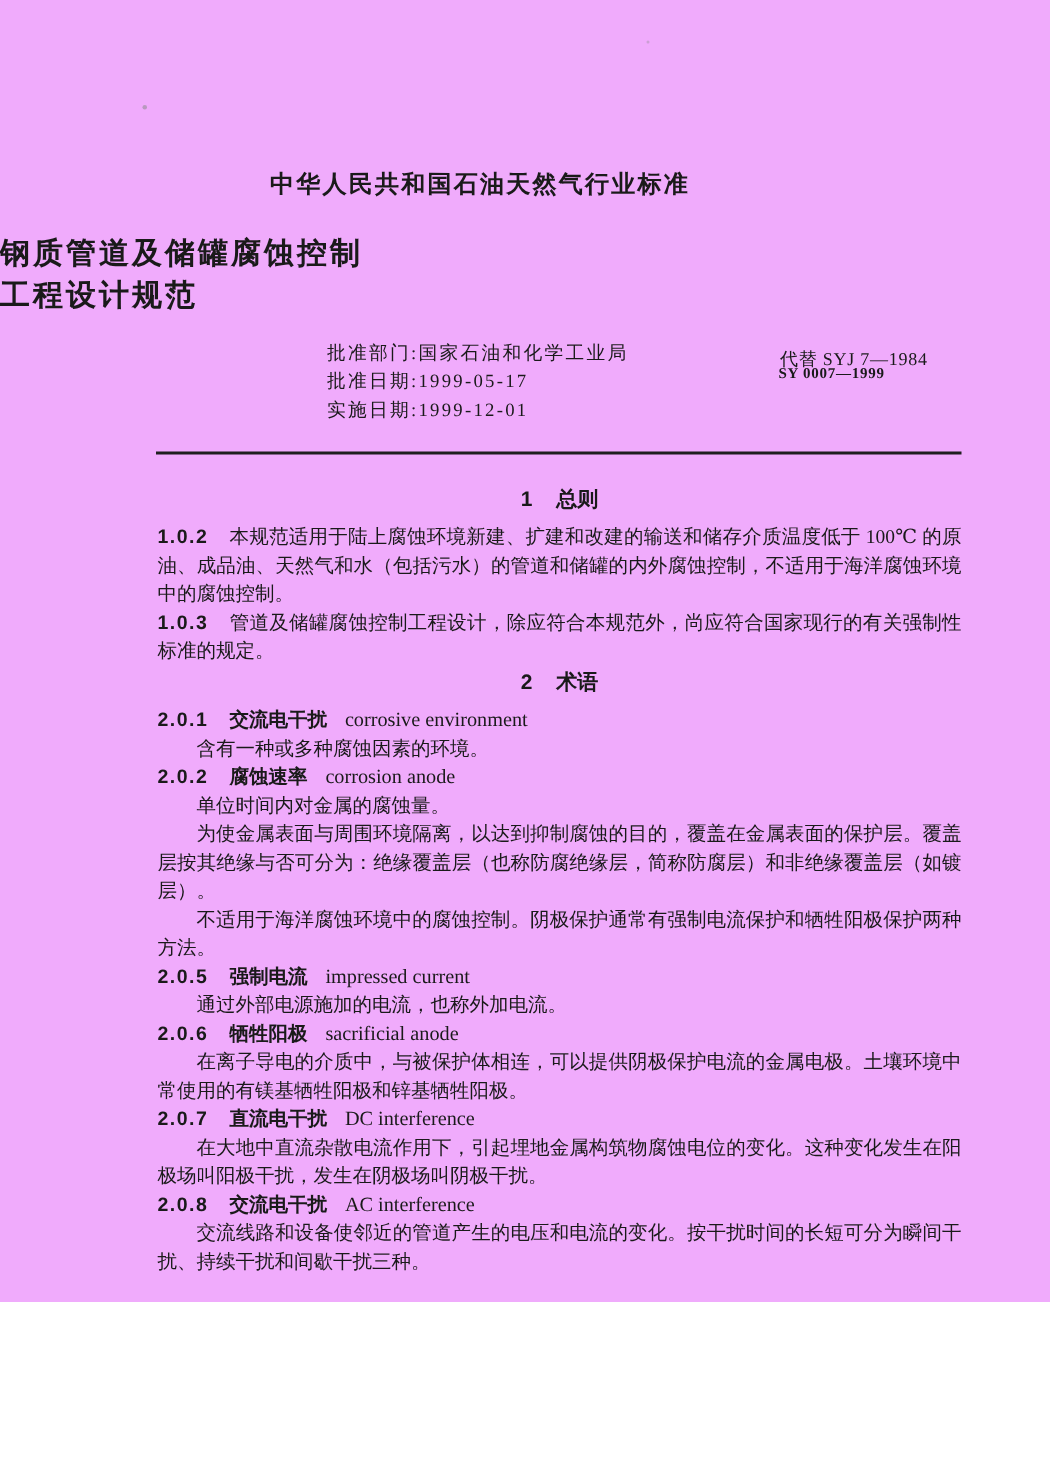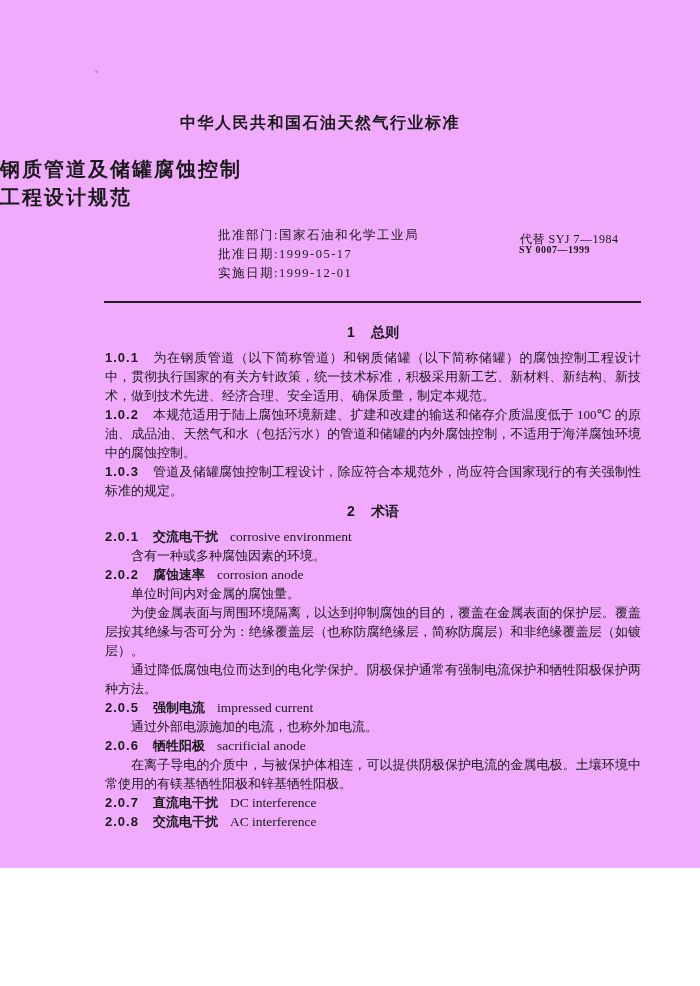--- a/index.html
+++ b/index.html
@@ -149,43 +149,44 @@
   </div>
 
   <div class="supersede">代替 SYJ 7—1984</div>
 
   <div class="rule"></div>
 
   <div class="body-text">
 
     <h2><span class="num">1</span><span>总则</span></h2>
 
-    <p><span class="num">1.0.1</span><span>为在钢质管道（以下简称管道）和钢质储罐（以下简称储罐）的腐蚀控制工程设计中，贯彻执行国家的有关方针政策，统一技术标准，积极采用新工艺、新材料、新结构、新技术，做到技术先进、经济合理、安全适用、确保质量，制定本规范。</span></p>
     <p><span class="num">1.0.2</span><span>本规范适用于陆上腐蚀环境新建、扩建和改建的输送和储存介质温度低于 100℃ 的原油、成品油、天然气和水（包括污水）的管道和储罐的内外腐蚀控制，不适用于海洋腐蚀环境中的腐蚀控制。</span></p>
     <p><span class="num">1.0.3</span><span>管道及储罐腐蚀控制工程设计，除应符合本规范外，尚应符合国家现行的有关强制性标准的规定。</span></p>
 
     <h2 class="ch2"><span class="num">2</span><span>术语</span></h2>
 
     <p><span class="num">2.0.1</span><span class="term-zh">交流电干扰</span><span class="term-en">corrosive environment</span></p>
     <p class="def">含有一种或多种腐蚀因素的环境。</p>
 
     <p><span class="num">2.0.2</span><span class="term-zh">腐蚀速率</span><span class="term-en">corrosion anode</span></p>
     <p class="def">单位时间内对金属的腐蚀量。</p>
 
     <p class="def">为使金属表面与周围环境隔离，以达到抑制腐蚀的目的，覆盖在金属表面的保护层。覆盖层按其绝缘与否可分为：绝缘覆盖层（也称防腐绝缘层，简称防腐层）和非绝缘覆盖层（如镀层）。</p>
 
-    <p class="def">通过降低腐蚀电位而达到的电化学保护。阴极保护通常有强制电流保护和牺牲阳极保护两种方法。</p>
+    <p class="def">不适用于海洋腐蚀环境中的腐蚀控制。阴极保护通常有强制电流保护和牺牲阳极保护两种方法。</p>
 
     <p><span class="num">2.0.5</span><span class="term-zh">强制电流</span><span class="term-en">impressed current</span></p>
     <p class="def">通过外部电源施加的电流，也称外加电流。</p>
 
     <p><span class="num">2.0.6</span><span class="term-zh">牺牲阳极</span><span class="term-en">sacrificial anode</span></p>
     <p class="def">在离子导电的介质中，与被保护体相连，可以提供阴极保护电流的金属电极。土壤环境中常使用的有镁基牺牲阳极和锌基牺牲阳极。</p>
 
     <p><span class="num">2.0.7</span><span class="term-zh">直流电干扰</span><span class="term-en">DC interference</span></p>
+    <p class="def">在大地中直流杂散电流作用下，引起埋地金属构筑物腐蚀电位的变化。这种变化发生在阳极场叫阳极干扰，发生在阴极场叫阴极干扰。</p>
 
     <p><span class="num">2.0.8</span><span class="term-zh">交流电干扰</span><span class="term-en">AC interference</span></p>
+    <p class="def">交流线路和设备使邻近的管道产生的电压和电流的变化。按干扰时间的长短可分为瞬间干扰、持续干扰和间歇干扰三种。</p>
 
   </div>
 
   <div class="page-no">679</div>
 
 </div>
 
 </body></html>

